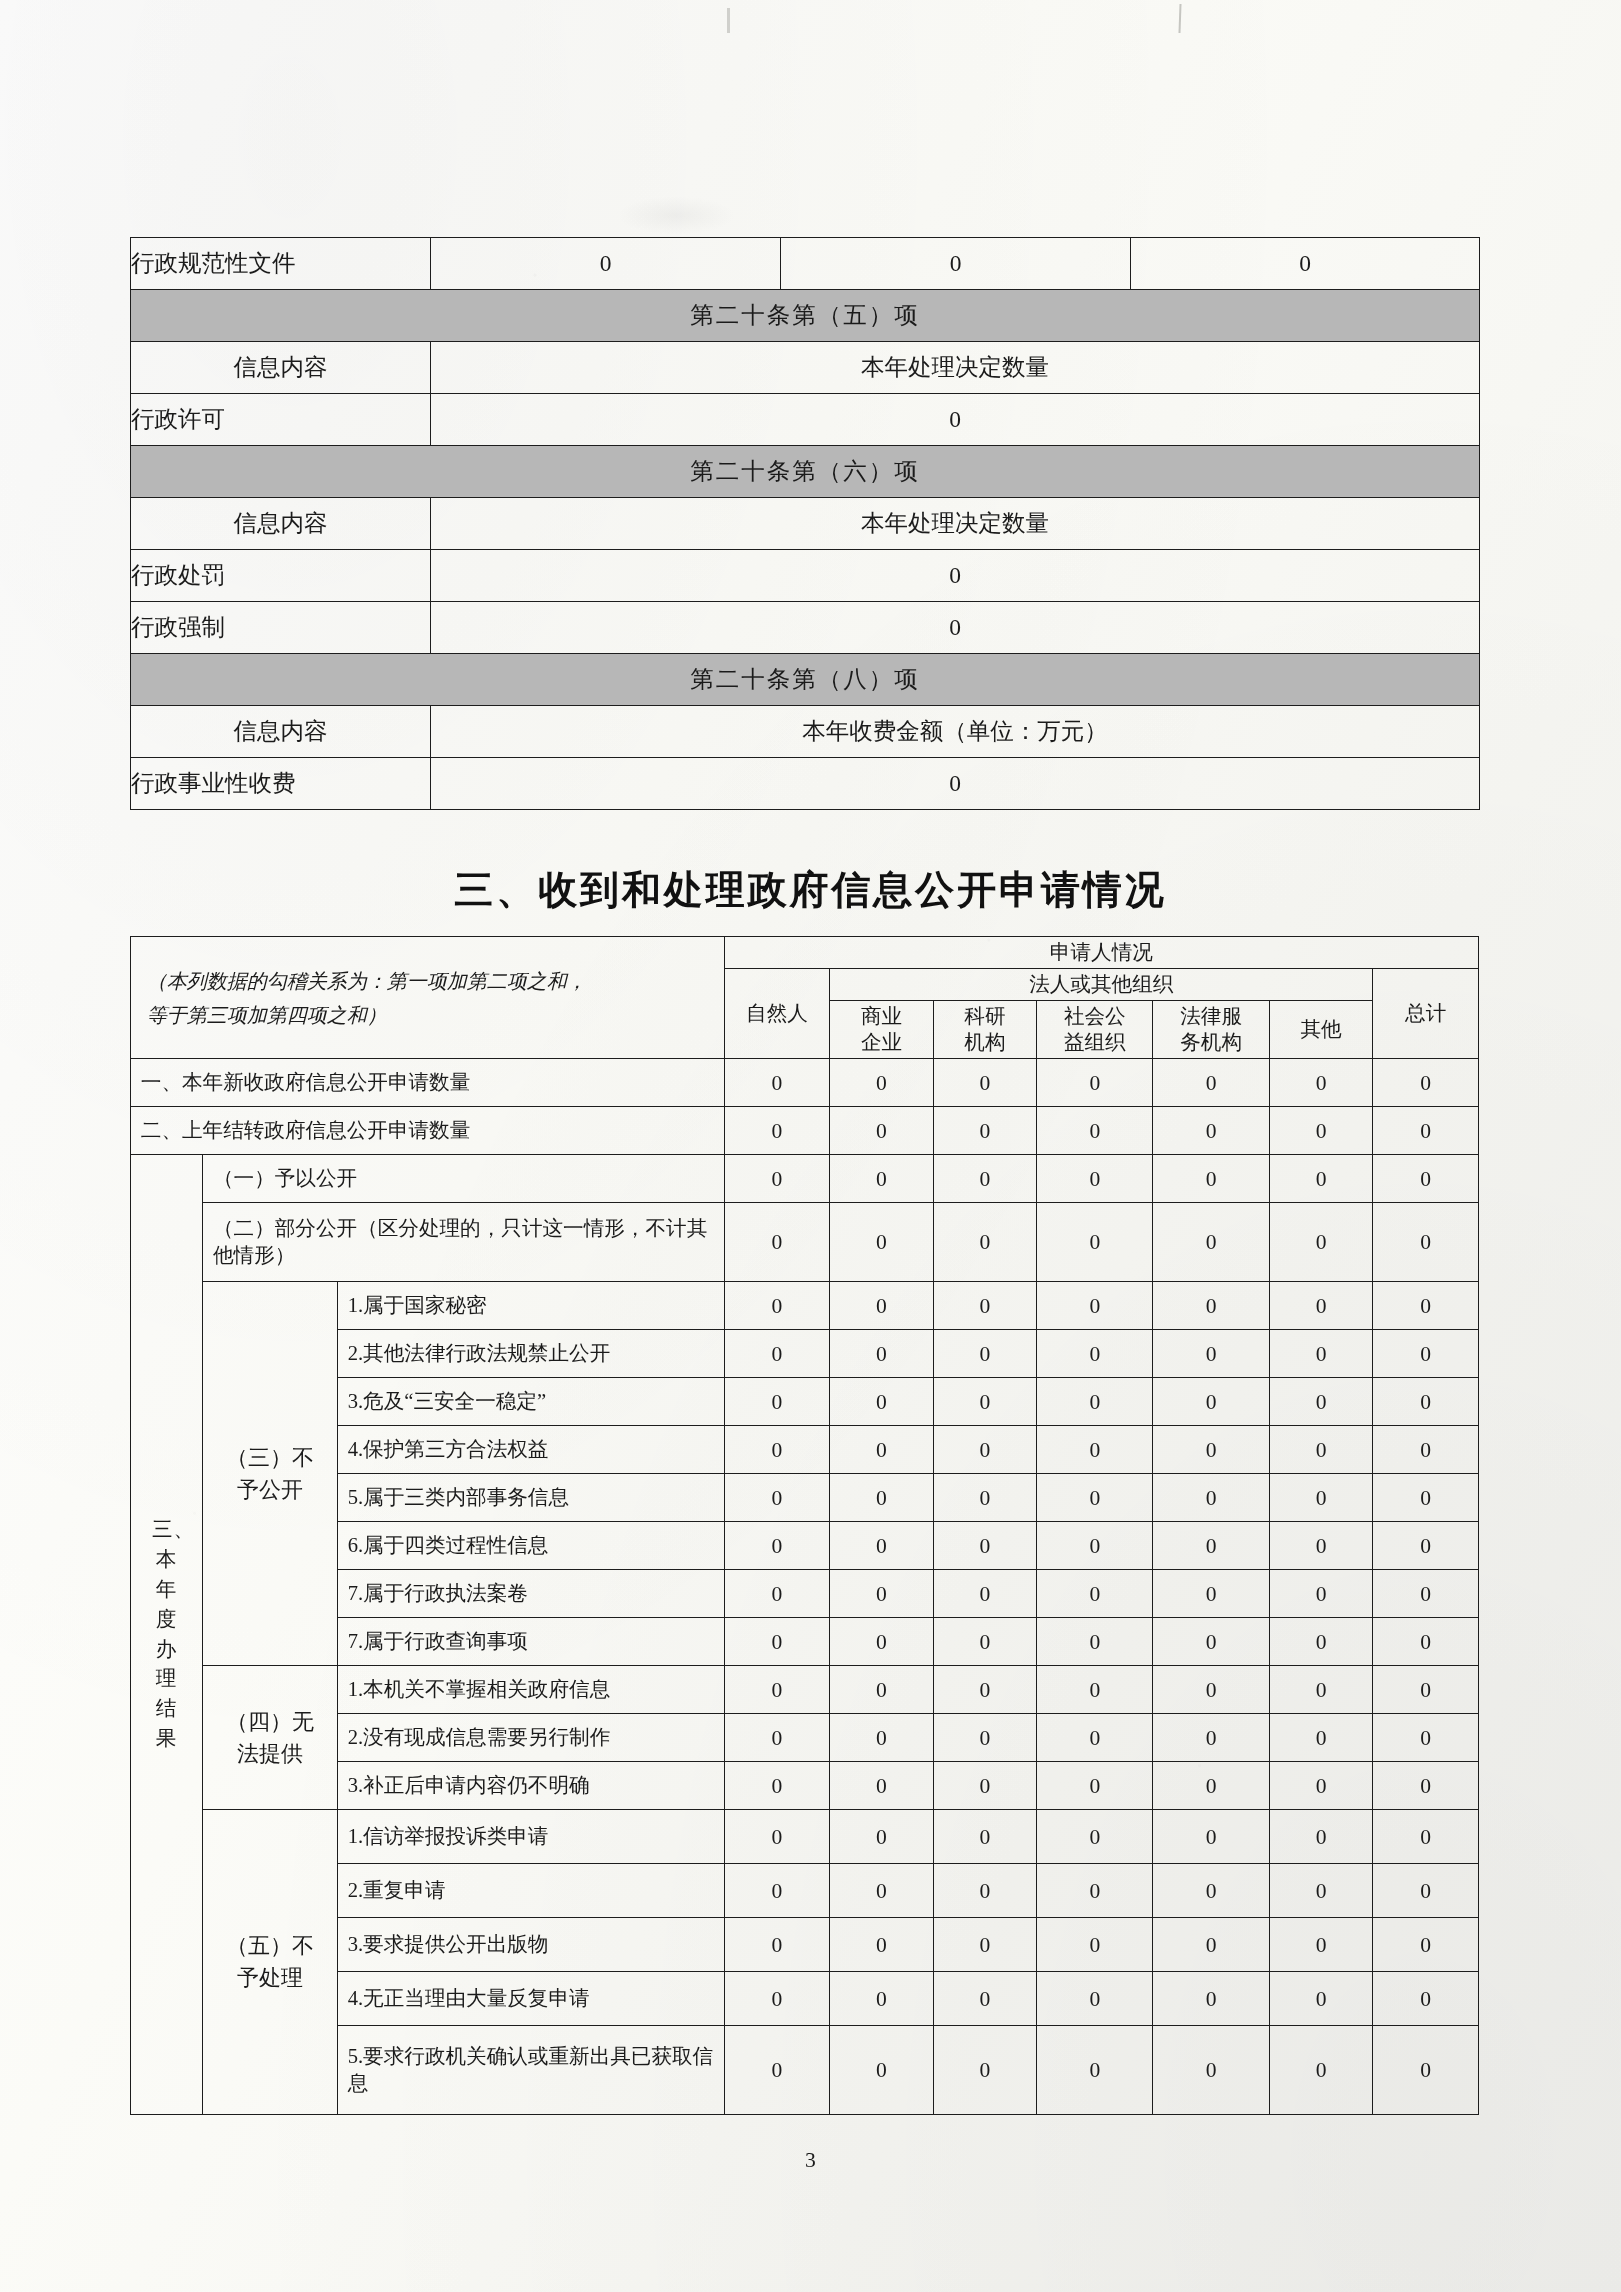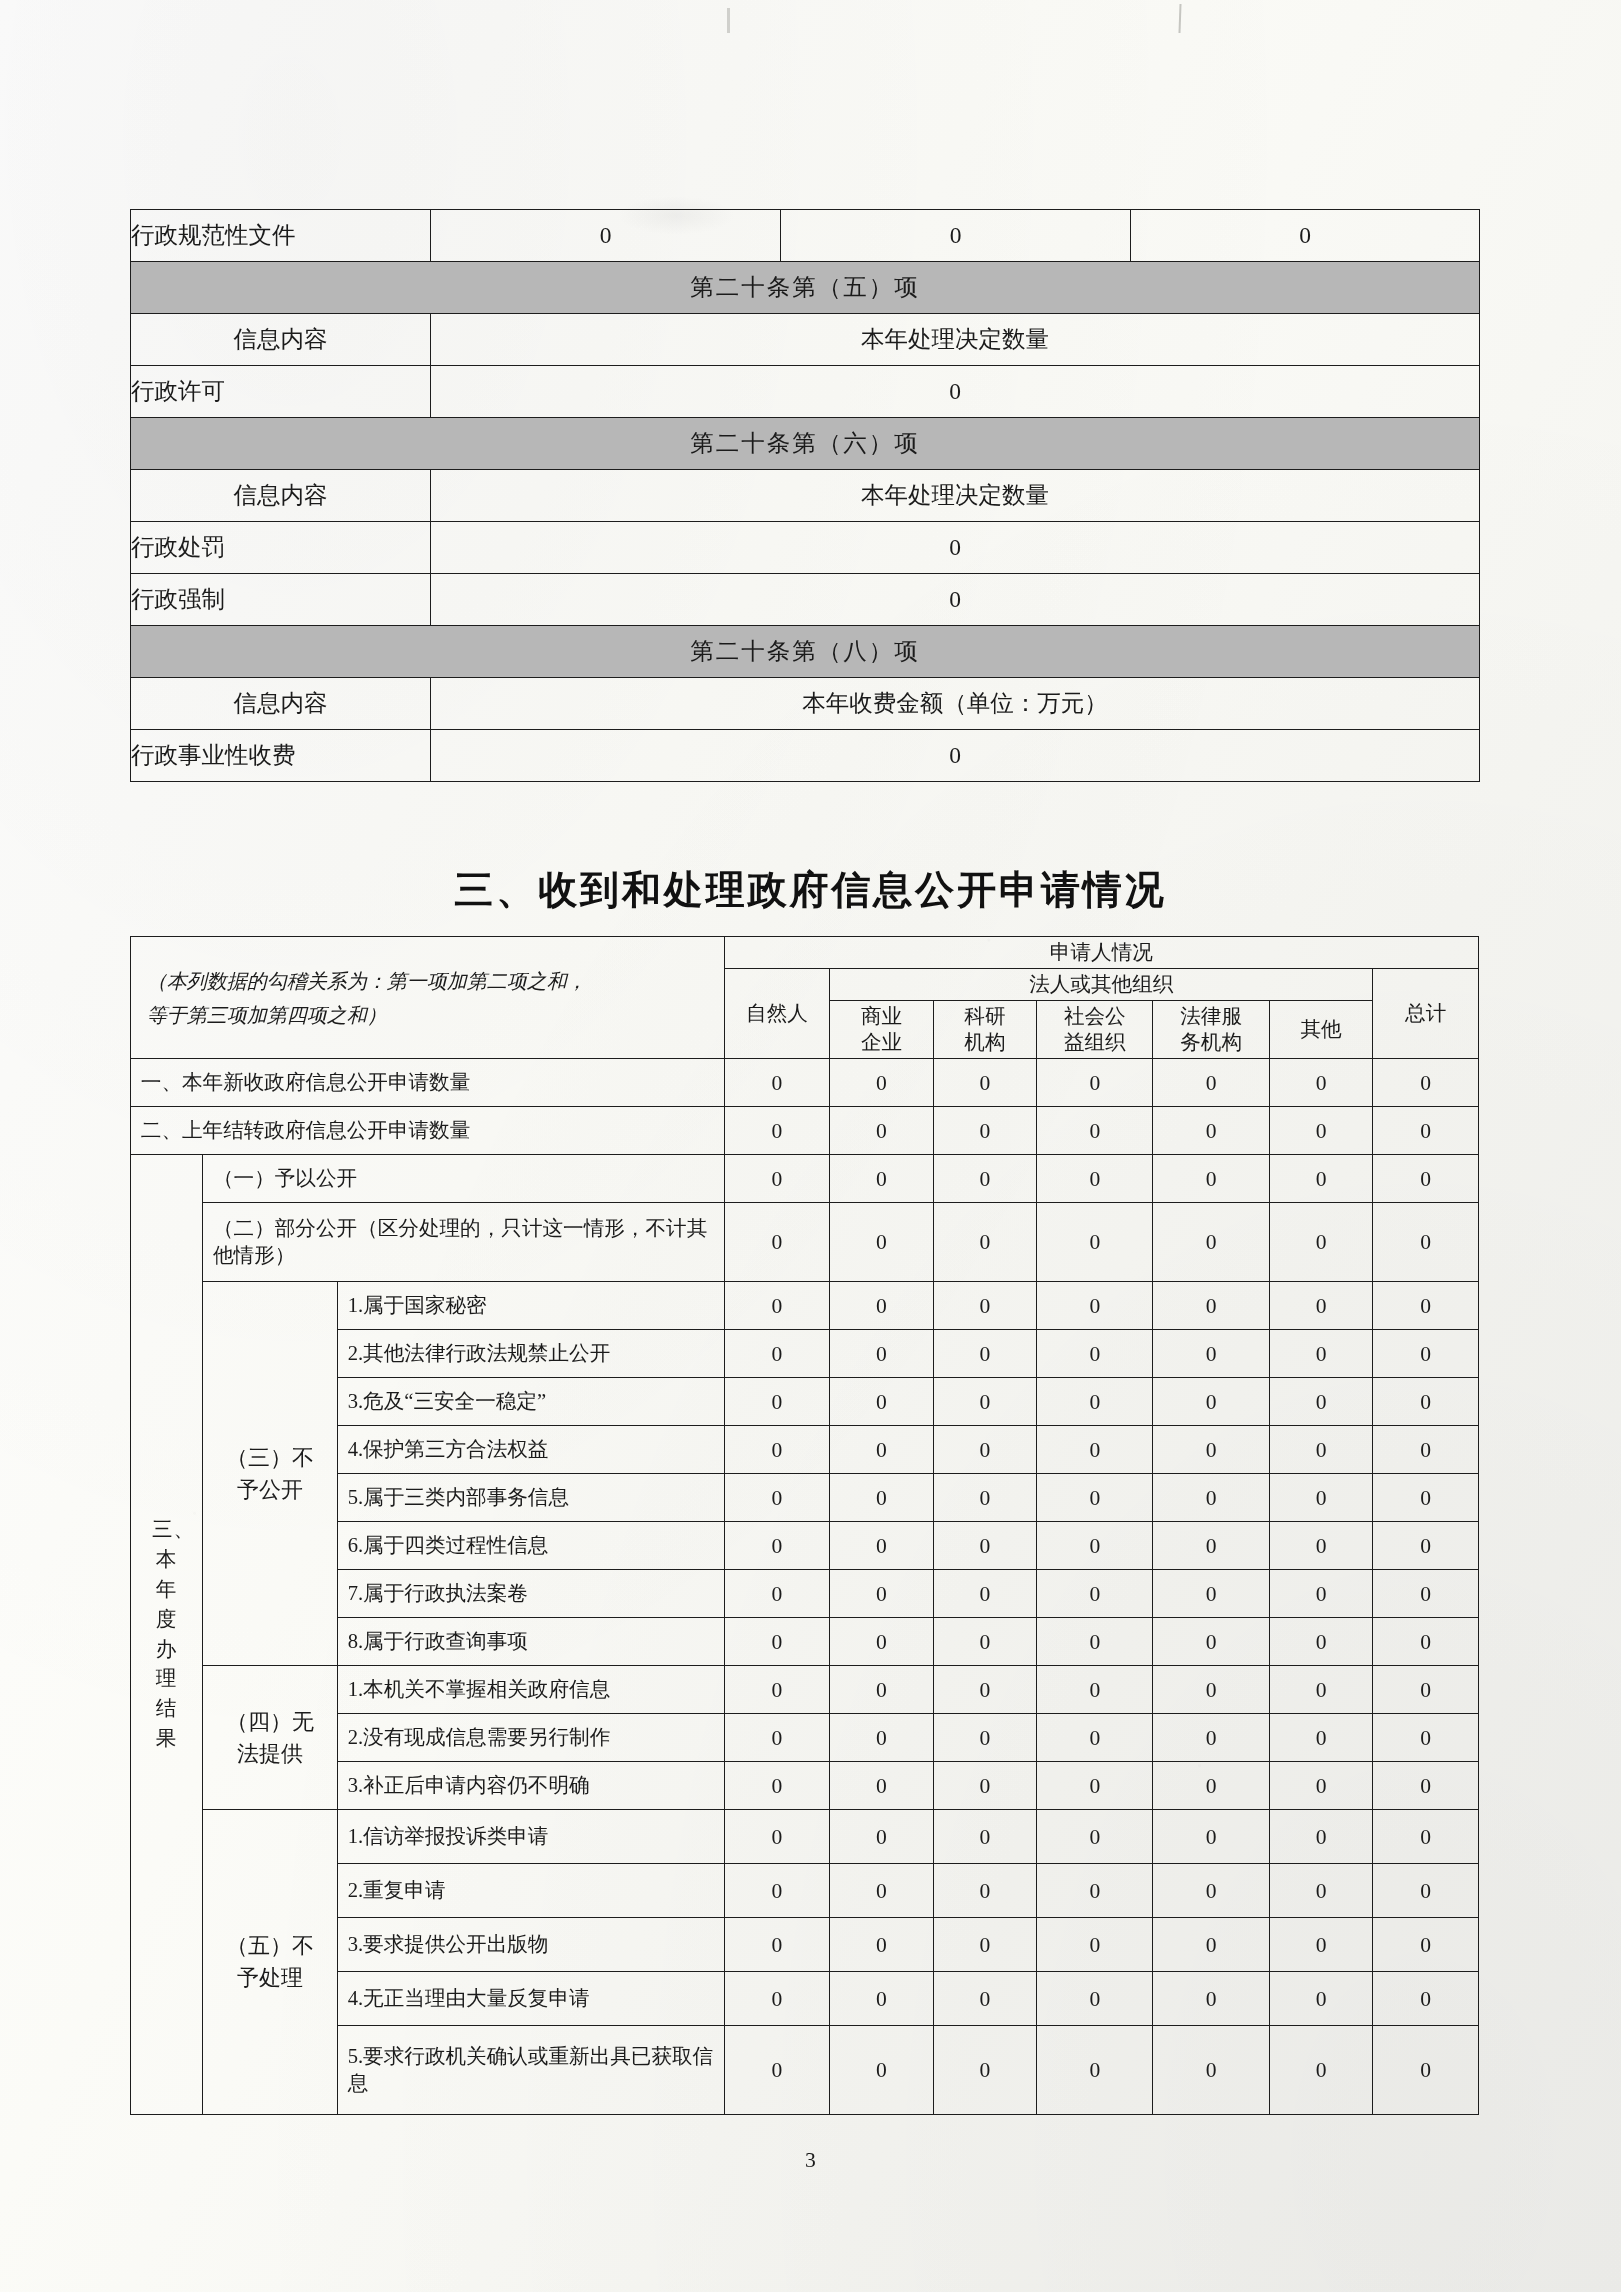--- a/index.html
+++ b/index.html
@@ -38,20 +38,21 @@
   .mark-top-2 { position:absolute; left:1179px; top:3.9px; width:2px; height:29px; background:#b9b9b4; opacity:.8; transform:rotate(2deg);}
   .mark-smudge { position:absolute; left:617px; top:196px; width:118px; height:39px;
                  background: radial-gradient(ellipse, rgba(150,150,150,.10), rgba(0,0,0,0) 70%); }
 
   
   .t1wrap { position: absolute; left: 130px; top: 209px; width: 1349px; }
   table.doc {
     border-collapse: collapse;
     width: 100%;
     table-layout: fixed;
+    margin-top: 28px;
   }
   table.doc td {
     border: 1.6px solid #1d1d1d;
     padding: 0;
     vertical-align: middle;
     font-size: 23.5px;
     line-height: 1.25;
   }
   .t1 td { height: 51px; }
   .cellL { text-align: left; padding-left: 13.7px; }
@@ -340,21 +341,21 @@
           <td class="lbl" style="height:43px">7.属于行政执法案卷</td>
           <td class="num">0</td>
           <td class="num">0</td>
           <td class="num">0</td>
           <td class="num">0</td>
           <td class="num">0</td>
           <td class="num">0</td>
           <td class="num">0</td>
         </tr>
         <tr>
-          <td class="lbl" style="height:43px">8.属于行政查询事项</td>
+          <td class="lbl" style="height:43px">7.属于行政查询事项</td>
           <td class="num">0</td>
           <td class="num">0</td>
           <td class="num">0</td>
           <td class="num">0</td>
           <td class="num">0</td>
           <td class="num">0</td>
           <td class="num">0</td>
         </tr>
 
         <tr>

